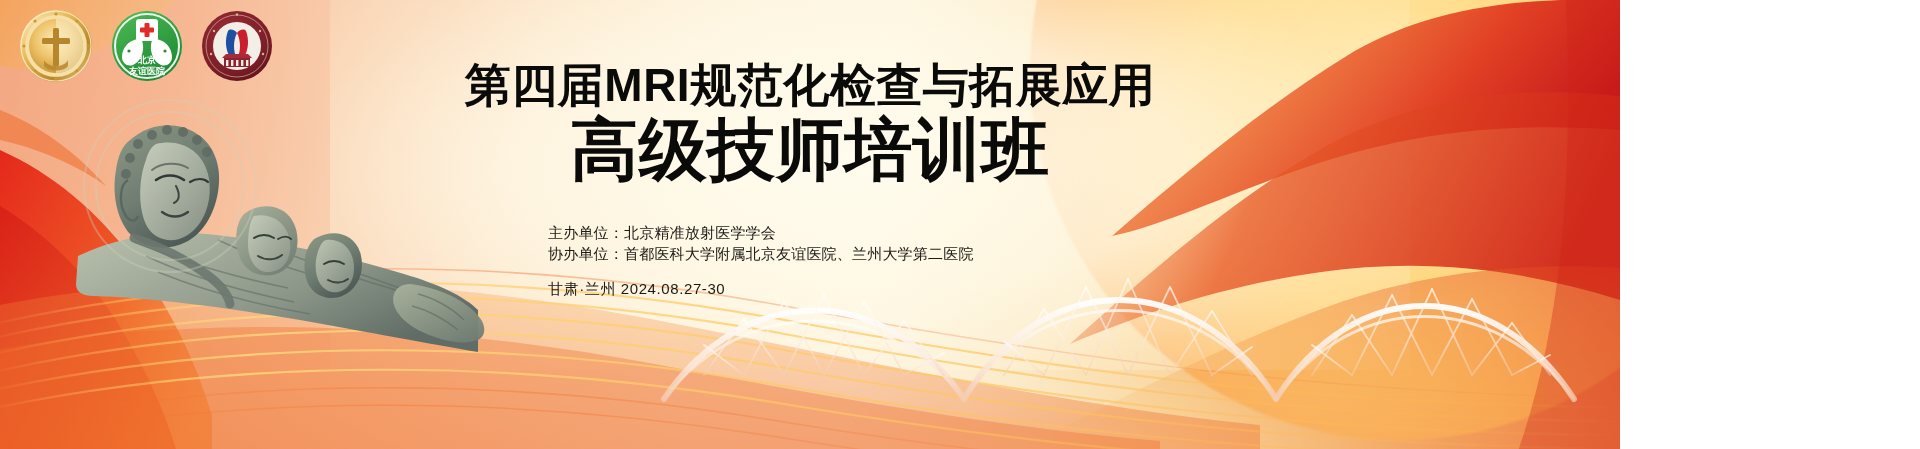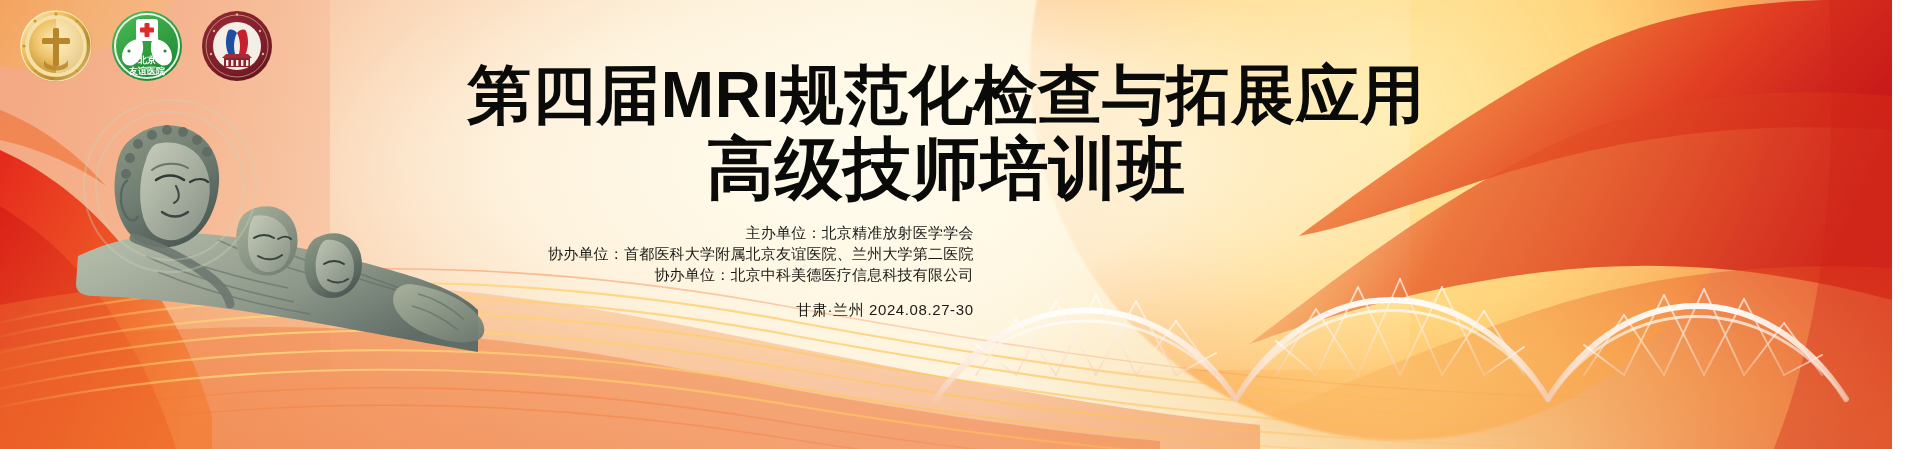--- a/index.html
+++ b/index.html
@@ -6,21 +6,21 @@
   * { margin:0; padding:0; box-sizing:border-box; }
   html,body{ background:#ffffff; }
   body{
     font-family:"Liberation Sans","DejaVu Sans",sans-serif;
     -webkit-font-smoothing:antialiased;
   }
 
   
   .banner{
     position:relative;
-    width:1892px;
+    width:1620px;
     height:449px;
     overflow:hidden;
     background:#f6b08a;
   }
 
   
   .bg-base{
     position:absolute; inset:0;
     background:
       linear-gradient(100deg,
@@ -112,34 +112,34 @@
   }
   .headline .line{
     display:block;
     color:#0a0a08;
     font-family:"Liberation Sans","DejaVu Sans",sans-serif;
     font-weight:700;
     letter-spacing:.5px;
     line-height:1.04;
     text-shadow:0 1px 0 rgba(255,255,255,.25);
   }
-  .headline .line1{ font-size:64px; }
+  .headline .line1{ font-size:46px; }
   .headline .line2{ font-size:68px; margin-top:4px; }
 
   .infoblock{
     position:absolute;
     left:548px; top:222px;
     z-index:35;
     color:#1b1a16;
     font-family:"Liberation Sans","DejaVu Sans",sans-serif;
     font-size:15px;
     line-height:21px;
     letter-spacing:.2px;
   }
-  .infoblock .row{ white-space:nowrap;text-align:right; }
+  .infoblock .row{ white-space:nowrap; }
   .infoblock .row.venue{ margin-top:14px; letter-spacing:.6px; }
 
   
   .nosel{ user-select:none; }
 </style>
 </head>
 <body>
 
 <div class="banner nosel">
 
@@ -610,19 +610,16 @@
     <span class="line line2">高级技师培训班</span>
   </div>
 
   <div class="infoblock">
     <div class="row">
       <span>主办单位：</span><span>北京精准放射医学学会</span>
     </div>
     <div class="row">
       <span>协办单位：</span><span>首都医科大学附属北京友谊医院、兰州大学第二医院</span>
     </div>
-    <div class="row">
-      <span>协办单位：</span><span>北京中科美德医疗信息科技有限公司</span>
-    </div>
     <div class="row venue">甘肃·兰州  2024.08.27-30</div>
   </div>
 
 </div>
 
 </body></html>

